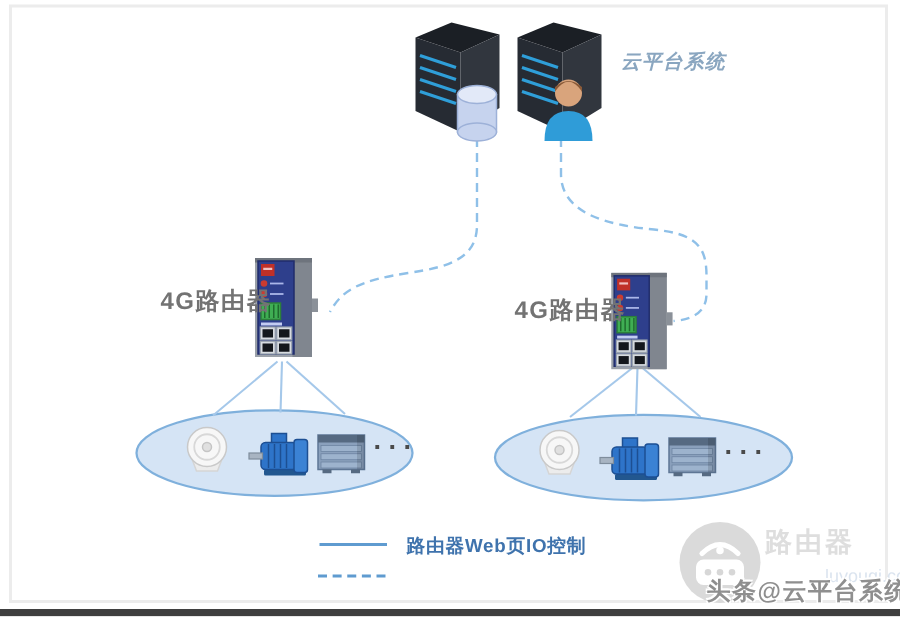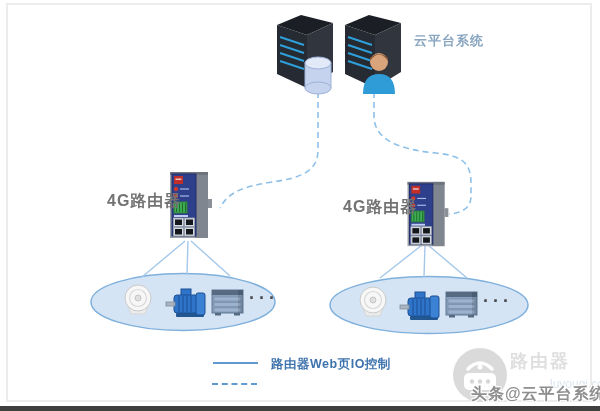--- a/index.html
+++ b/index.html
@@ -8,21 +8,21 @@
     overflow:hidden;font-family:"Liberation Sans",sans-serif;
   }
   .abs{position:absolute;}
   .frame{
     position:absolute;left:6px;top:3px;width:586px;height:399px;
     border:2px solid #ececec;box-sizing:border-box;pointer-events:none;
   }
   .bottom-bar{position:absolute;left:0;top:406px;width:600px;height:5px;background:#3f3f3f;}
   .links{position:absolute;left:0;top:0;pointer-events:none;}
   .lbl{position:absolute;white-space:nowrap;}
-  .cloud-lbl{left:414px;top:32px;font-size:13px;font-weight:bold;color:#8aa6c0;letter-spacing:1px;}
+  .cloud-lbl{left:414px;top:32px;font-size:13px;font-weight:bold;color:#8aa6c0;letter-spacing:1px;font-style:italic;}
   .router-lbl{font-size:16px;font-weight:bold;color:#737373;letter-spacing:1px;}
   .router-lbl.left{left:107px;top:191px;}
   .router-lbl.right{left:343px;top:197px;}
   .dots{font-size:18px;font-weight:bold;color:#4a4a4a;letter-spacing:4px;line-height:10px;}
   .dots.l{left:249px;top:293px;}
   .dots.r{left:483px;top:296px;}
   .legend-line{position:absolute;width:45px;height:0;}
   .legend-line.solid{left:213px;top:362px;border-top:2px solid #5f9bd0;}
   .legend-line.dashed{left:212px;top:383px;border-top:2px dashed #5f9bd0;}
   .legend-text{position:absolute;font-size:12.5px;font-weight:bold;color:#3f73ad;letter-spacing:0.5px;}

